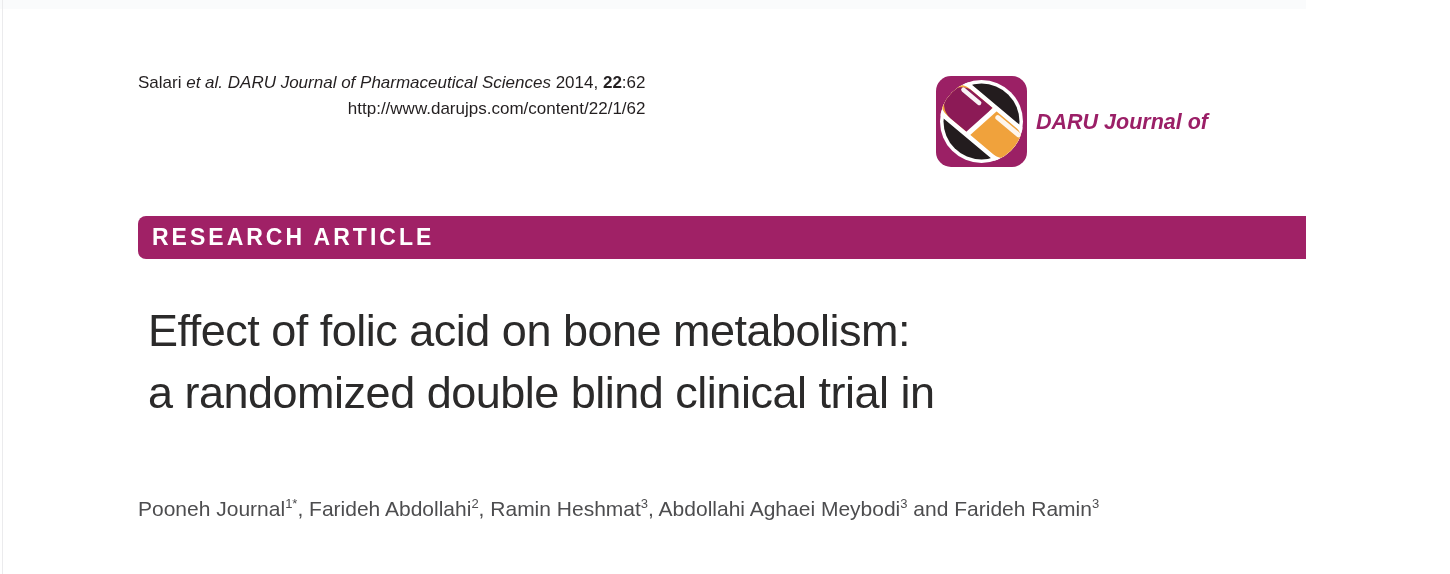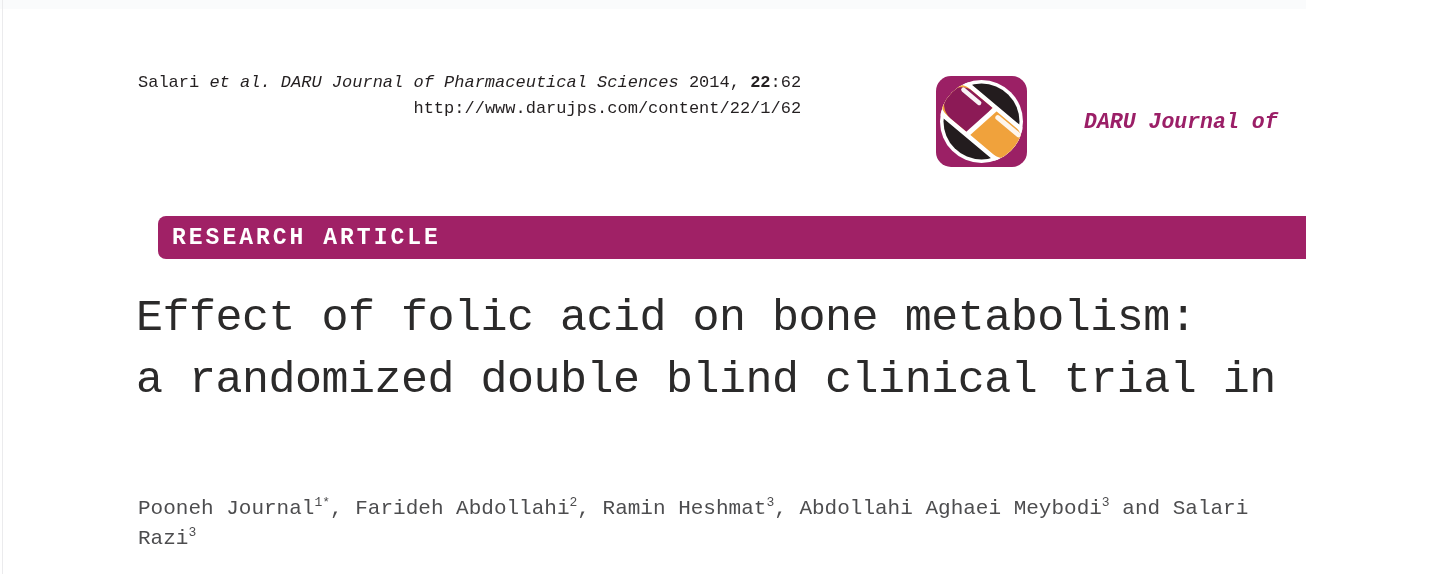--- a/index.html
+++ b/index.html
@@ -1,21 +1,21 @@
 <!DOCTYPE html>
 <html><head>
 <meta charset="utf-8">
 <style>
   html, body { margin: 0; padding: 0; background: #ffffff; }
   .page {
     position: relative;
     width: 1306px;
     height: 574px;
     background: #ffffff;
-    font-family: Liberation Mono, monospace;
+    font-family: Liberation Sans, sans-serif;
     color: #231f20;
     overflow: hidden;
   }
   .edge-top {
     position: absolute; left: 0; top: 0; width: 100%; height: 9px;
     background: #fafbfc;
   }
   .edge-left {
     position: absolute; left: 2px; top: 0; width: 1px; height: 100%;
     background: #ebebed;
@@ -24,52 +24,51 @@
   .citation {
     position: absolute; left: 138px; top: 70px;
     font-size: 17px; line-height: 26px; color: #231f20;
   }
   .citation .it { font-style: italic; }
   .citation .bold { font-weight: bold; }
   .citation .url { color: #231f20; text-decoration: none; display: block; text-align: right; }
   
   .logo {
     position: absolute; left: 936px; top: 76px;
-    display: flex; align-items: center; gap: 48px;
+    display: flex; align-items: center;
   }
   .logo-icon { width: 91px; height: 91px; display: block; }
   .logo-text {
     margin-left: 9px;
     font-size: 21.5px; line-height: 28px;
     font-weight: bold; font-style: italic;
     color: #9b1f67;
     white-space: nowrap;
   }
   
   .banner {
     position: absolute; left: 138px; top: 216px;
     width: 1175px; height: 43px; box-sizing: border-box;
     background: #a02166; border-radius: 8px;
     display: flex; align-items: center; justify-content: space-between;
     padding: 1px 14px;
     color: #ffffff;
-    margin-left: 20px;
   }
   .banner .left-label {
     font-size: 23px; font-weight: bold; letter-spacing: 3px;
   }
   .banner .right-label {
     font-size: 23px; font-weight: bold; letter-spacing: 0.5px;
   }
   
   .title {
     position: absolute; left: 136px; top: 288px;
     font-size: 45px; line-height: 62px;
     font-weight: normal; letter-spacing: -0.5px;
-    color: #2b2a2a; margin: 0;
+    color: #2b2a2a; margin: 12px;
   }
   
   .authors {
     position: absolute; left: 138px; top: 494px;
     font-size: 21px; line-height: 30px; color: #4d4d4f;
   }
   .authors sup { font-size: 13px; line-height: 0; }
 </style>
 </head>
 <body>
@@ -111,14 +110,14 @@
 
   <div class="banner">
     <span class="left-label">RESEARCH ARTICLE</span>
   </div>
 
   <h1 class="title">
     <div>Effect of folic acid on bone metabolism:</div>
     <div>a randomized double blind clinical trial in</div>
   </h1>
 
-  <div class="authors"><span></span><span>Pooneh Journal</span><sup>1*</sup><span>, </span><span>Farideh Abdollahi</span><sup>2</sup><span>, </span><span>Ramin Heshmat</span><sup>3</sup><span>, </span><span>Abdollahi Aghaei Meybodi</span><sup>3</sup><span> and </span><span>Salari Razi</span><sup>3</sup></div>
+  <div class="authors"><span></span><span>Pooneh Journal</span><sup>1*</sup><span>, </span><span>Farideh Abdollahi</span><sup>2</sup><span>, </span><span>Ramin Heshmat</span><sup>3</sup><span>, </span><span>Abdollahi Aghaei Meybodi</span><sup>3</sup><span> and </span><span>Farideh Ramin</span><sup>3</sup></div>
 </div>
 
 </body></html>

